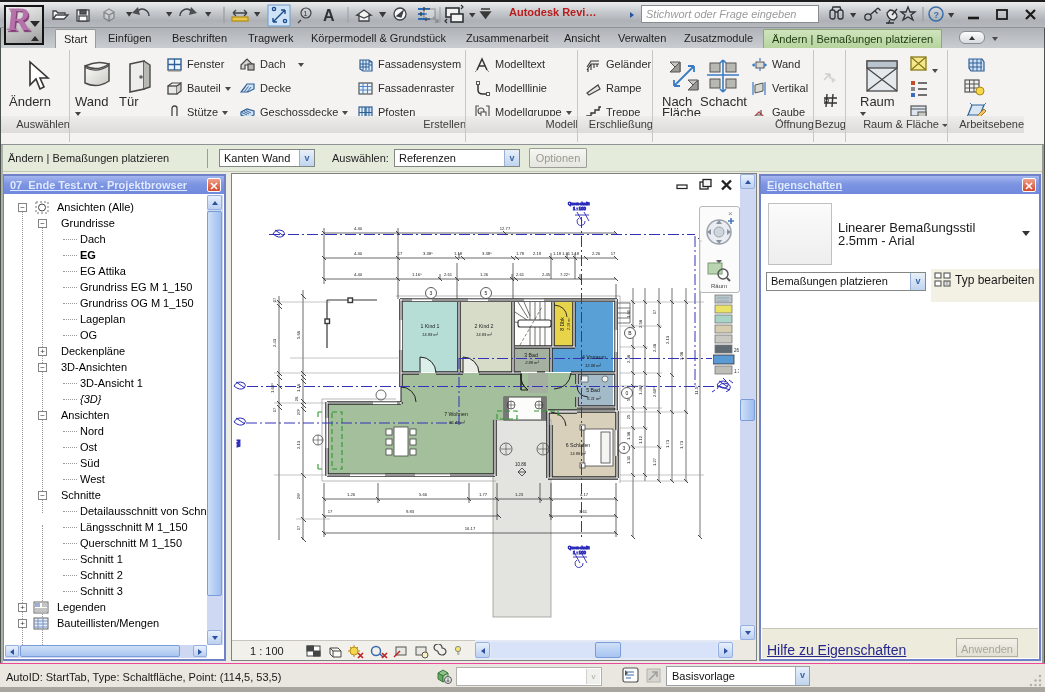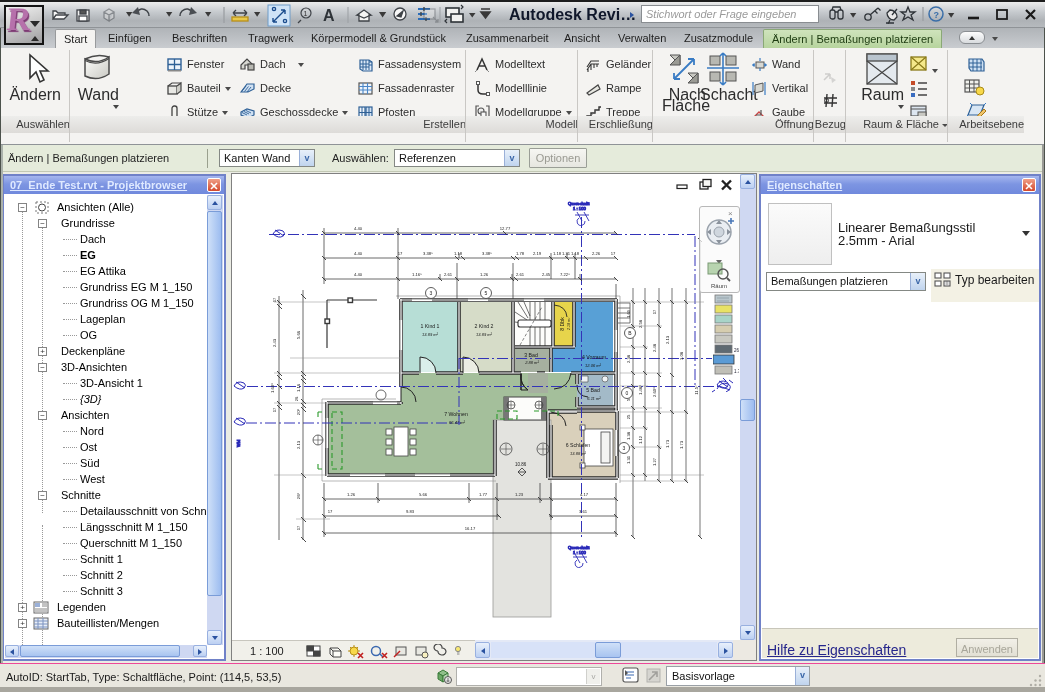--- a/index.html
+++ b/index.html
@@ -10,40 +10,40 @@
 
 
 #titlebar { position:absolute; left:0; top:0; width:1045px; height:28px;
   background:linear-gradient(#ececec 0%, #c6cace 40%, #aeb2b6 75%, #b6babe 100%); border-top:2px solid #1d1d1d; border-bottom:1px solid #8f9397; }
 #rbtn { position:absolute; left:4px; top:5px; width:40px; height:40px; z-index:30;
   background:linear-gradient(160deg,#f2f2f2 0%,#d2d2d2 40%,#9e9ea0 100%);
   border:2px solid #141414; }
 #rbtn .rr { position:absolute; left:1px; top:-6px; font-size:33px; font-weight:bold; color:#b671ab; text-shadow:1.5px 1.5px 1px #7e3a74; transform:skewX(-6deg); font-family:"Liberation Serif",serif; }
 #rbtn .drop { position:absolute; right:2px; bottom:16px; width:0; height:0; border-left:5px solid transparent; border-right:5px solid transparent; border-top:6px solid #2a2a2a; }
 #rbtn .aa { position:absolute; right:3px; bottom:2px; width:0; height:0; border-left:4px solid transparent; border-right:4px solid transparent; border-bottom:5px solid #2a2a2a; }
-#wintitle { position:absolute; left:509px; top:6px; font-size:16px; font-weight:bold; color:#0f172a; }
+#wintitle { position:absolute; left:509px; top:6px; font-size:11px; font-weight:bold; color:#b91c1c; }
 #searchbox { position:absolute; left:641px; top:5px; width:178px; height:18px; background:#fff; border:1px solid #898d91;
   font-style:italic; color:#9a9a9a; font-size:11px; padding:2px 4px; }
 
 
 #tabrow { position:absolute; left:0; top:28px; width:1045px; height:20px;
   background:linear-gradient(#b0b4b8, #c9ccd0); }
 .tab { position:absolute; top:1px; height:19px; font-size:11px; color:#1e1e1e; padding:3px 8px 0 8px; }
 .tab.active { background:#f4f3f1; border:1px solid #989a9c; border-bottom:none; border-radius:2px 2px 0 0; }
 .tab.green { background:linear-gradient(#cfe3bc,#b7d49e); border:1px solid #8aa876; border-bottom:none; border-radius:2px 2px 0 0; color:#1c3a10; }
 #collapsebtn { position:absolute; right:60px; top:3px; width:26px; height:13px; background:linear-gradient(#fdfdfd,#d8dbde); border:1px solid #8a8e92; border-radius:6px; text-align:center; font-size:7px; color:#444; line-height:12px;}
 #collapsedrop { position:absolute; right:47px; top:7px; font-size:7px; color:#333; }
 
 
 #ribbon { position:absolute; left:0; top:48px; width:1045px; height:97px; background:#f4f3f1; border-bottom:1px solid #8f9397; }
 .panel { position:absolute; top:0; height:96px; }
 .panel .plabel { position:absolute; left:0; right:0; bottom:11px; height:17px; text-align:right; font-size:11px; color:#3c3c3c;
   background:linear-gradient(#ededeb,#dddbd8); line-height:17px; }
 .panel .psep { position:absolute; right:0; top:2px; bottom:2px; width:1px; background:#c9c7c4; }
-.bigbtn { position:absolute; top:2px; width:52px; height:76px; text-align:right; font-size:16px; color:#2c2c2c; }
+.bigbtn { position:absolute; top:9px; width:52px; height:76px; text-align:left; font-size:13px; color:#2c2c2c; }
 .bigbtn .bicon { margin:2px auto 0; width:34px; height:34px; position:relative; }
 .bigbtn .blabel { margin-top:3px; line-height:11px; }
 .srow { position:absolute; height:22px; font-size:11px; color:#2c2c2c; display:flex; align-items:center; }
 .sicon { width:17px; height:17px; margin-right:4px; position:relative; flex:none; }
 .sdrop { font-size:7px; color:#444; margin-left:4px; }
 svg.ic { display:block; }
 .td,.tu,.tl,.tr { display:inline-block; width:0; height:0; vertical-align:middle; }
 .td { border-left:3.5px solid transparent; border-right:3.5px solid transparent; border-top:4px solid #4a4a4a; }
 .tu { border-left:3.5px solid transparent; border-right:3.5px solid transparent; border-bottom:4px solid #4a4a4a; }
 .tl { border-top:3.5px solid transparent; border-bottom:3.5px solid transparent; border-right:4px solid #2a52a0; }
@@ -230,20 +230,30 @@
                   <stop offset="0" stop-color="#fdfdfb"></stop>
                   <stop offset="1" stop-color="#c9c9c3"></stop>
                 </linearGradient>
               </defs>
               <path d="M5,7 Q17,13 29,5 L29,22 Q17,30 5,24 Z" fill="url(#gw)" stroke="#4a4a4a" stroke-width="1.5"></path>
               <path d="M5,7 Q17,1 29,5" fill="none" stroke="#4a4a4a" stroke-width="1.5"></path>
               <path d="M5,7 Q17,13 29,5" fill="none" stroke="#4a4a4a" stroke-width="1.2" transform="translate(0,1.5)"></path>
             </svg>
           </div>
    <div class="blabel">Wand<br><i class="td" style="border-top-color:#444;"></i></div>
+  </div>
+  <div class="bigbtn" style="left:49px;width:40px;">
+   <div class="bicon">
+            <svg class="ic" width="34" height="34">
+              <path d="M8,5 L22,2 L22,30 L8,33 Z" fill="#ededea" stroke="#4a4a4a" stroke-width="1.6"></path>
+              <path d="M22,2 L28,6 L28,28 L22,30" fill="#b9b9b4" stroke="#4a4a4a" stroke-width="1.4"></path>
+              <circle cx="19" cy="18" r="1.8" fill="#666"></circle>
+            </svg>
+          </div>
+   <div class="blabel">Tür</div>
   </div>
   <div class="srow" style="left:96px;top:5px;"><span class="sicon">
             <svg class="ic" width="17" height="17">
               <rect x="2" y="3" width="13" height="11" fill="#eef4fb" stroke="#2e6096" stroke-width="1.4"></rect>
               <path d="M8.5,3 v11 M2,8.5 h13" stroke="#2e6096" stroke-width="1.3"></path>
               <rect x="2" y="14" width="13" height="1.5" fill="#888"></rect>
             </svg>
           </span>Fenster</div>
   <div class="srow" style="left:96px;top:29px;"><span class="sicon">
             <svg class="ic" width="17" height="17">

